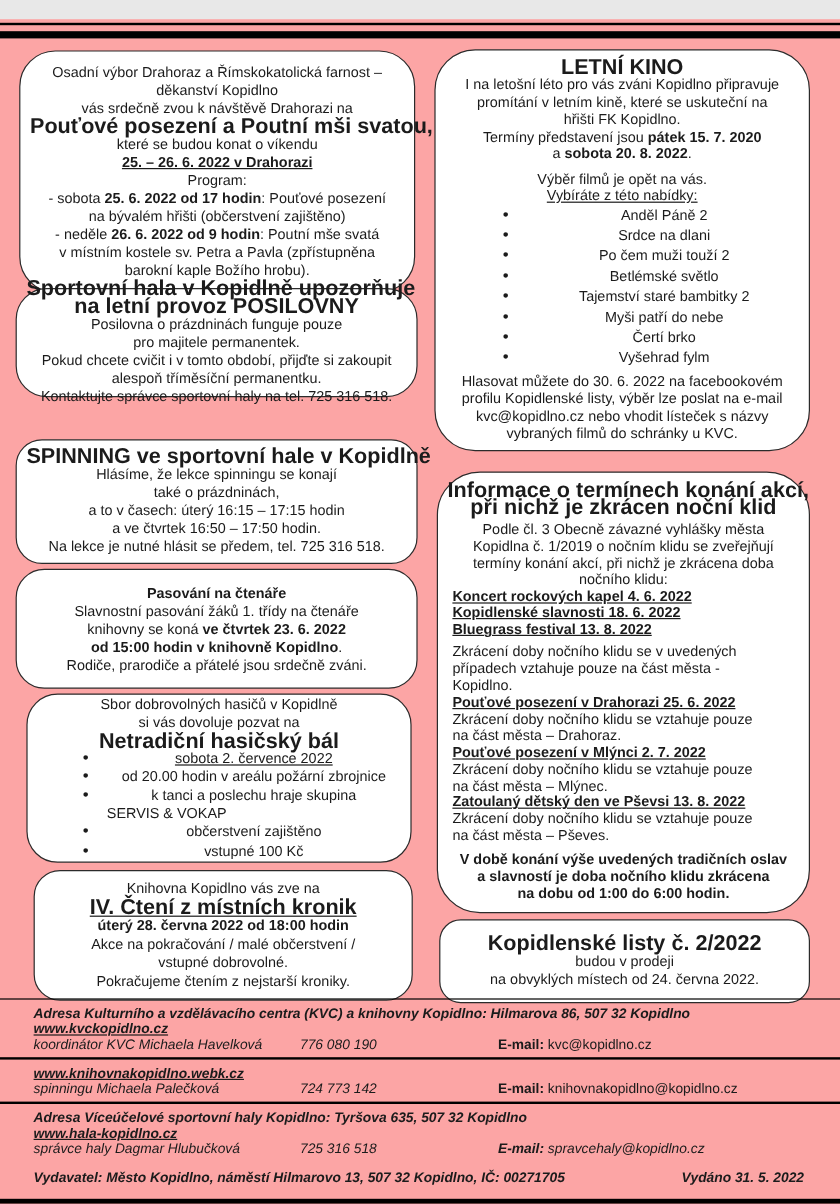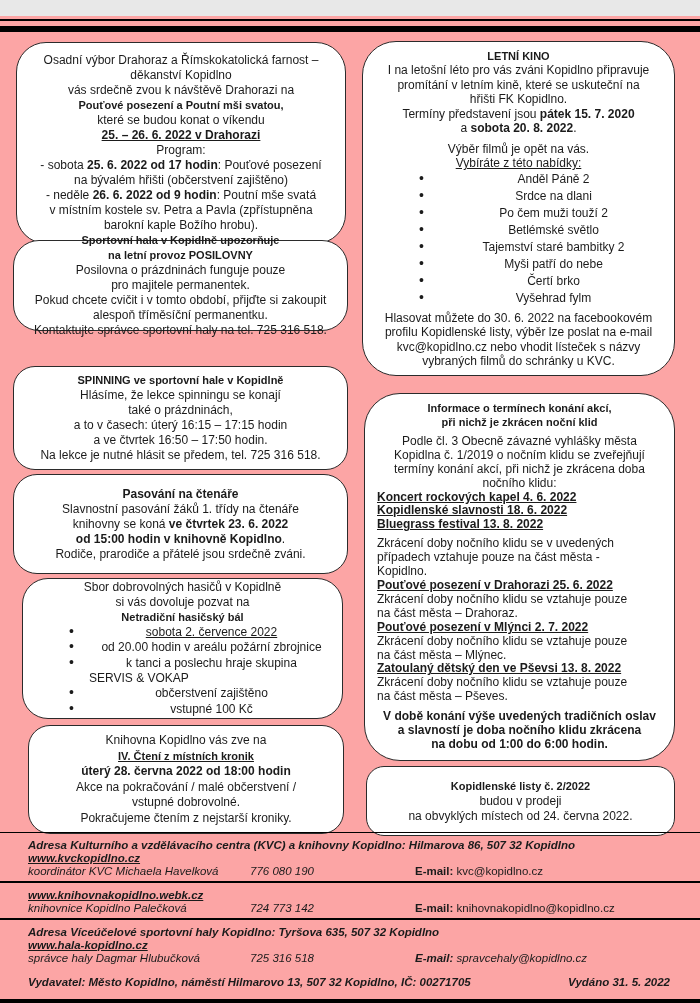--- a/index.html
+++ b/index.html
@@ -10,21 +10,21 @@
   .rule{position:absolute;left:0;width:700px;background:#000;}
   .rt1{top:3px;height:2px;}
   .rt2{top:10px;height:6px;}
   .rb1{top:983px;height:4px;}
   .rb2{top:989px;height:3px;}
 
   
   .box{position:absolute;border:1.4px solid #2b2b2b;background:#fff;box-sizing:border-box;
        display:flex;flex-direction:column;justify-content:center;padding:6px 8px;}
   .ln{font-size:12px;line-height:15px;text-align:center;white-space:nowrap;}
-  .ln.hd{font-size:11px;font-weight:bold;}
+  .ln.hd{font-size:18px;font-weight:bold;}
   .ln.left{text-align:left;padding-left:6px;}
   .ln.bullet{text-align:center;position:relative;padding-left:58px;}
   .ln.bullet::before{content:"\2022";position:absolute;left:38px;top:-1px;font-size:14px;}
   .ln.cont{text-align:left;padding-left:58px;}
 
   .bx-poutove{left:16px;top:26px;width:330px;height:202px;border-radius:30px;}
   .bx-posilovna{left:13px;top:224px;width:335px;height:91px;border-radius:26px;}
   .bx-spinning{left:13px;top:350px;width:335px;height:104px;border-radius:22px;}
   .bx-pasovani{left:13px;top:458px;width:335px;height:100px;border-radius:24px;}
   .bx-bal{left:22px;top:562px;width:321px;height:141px;border-radius:26px;padding:4px 8px;}
@@ -191,21 +191,21 @@
       <div class="frow">
         <span class="fname">koordinátor KVC Michaela Havelková</span>
         <span class="fphone">776 080 190</span>
         <span class="femail"><span class="lbl">E-mail:</span> <span class="val">kvc@kopidlno.cz</span></span>
       </div>
     </div>
     <div class="fhr mid"></div>
     <div class="fpad">
       <div class="furl">www.knihovnakopidlno.webk.cz</div>
       <div class="frow">
-        <span class="fname">knihovnice Kopidlno Palečková</span>
+        <span class="fname">spinningu Michaela Palečková</span>
         <span class="fphone">724 773 142</span>
         <span class="femail"><span class="lbl">E-mail:</span> <span class="val">knihovnakopidlno@kopidlno.cz</span></span>
       </div>
     </div>
     <div class="fhr mid"></div>
     <div class="fpad">
       <div class="fadr">Adresa Víceúčelové sportovní haly Kopidlno: Tyršova 635, 507 32 Kopidlno</div>
       <div class="furl">www.hala-kopidlno.cz</div>
       <div class="frow">
         <span class="fname">správce haly Dagmar Hlubučková</span>

